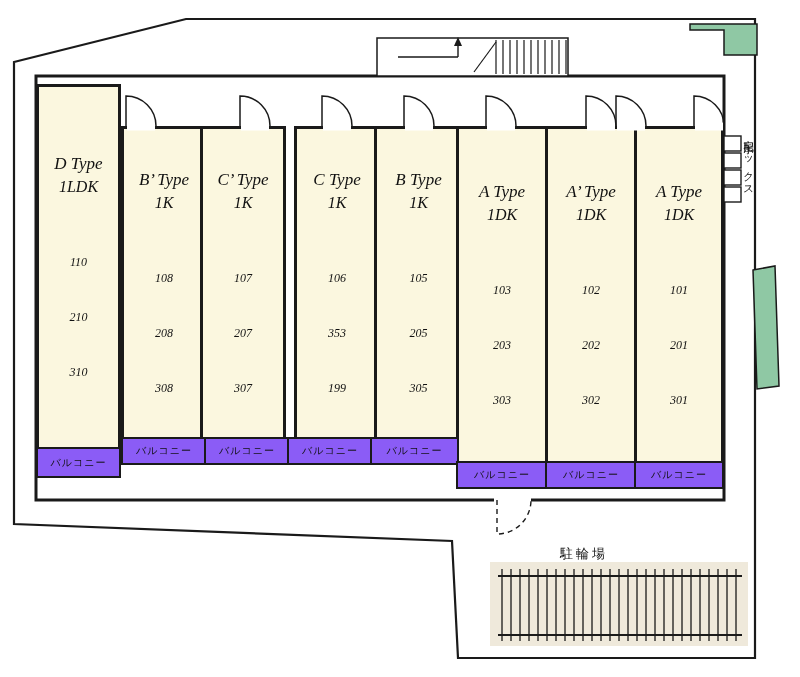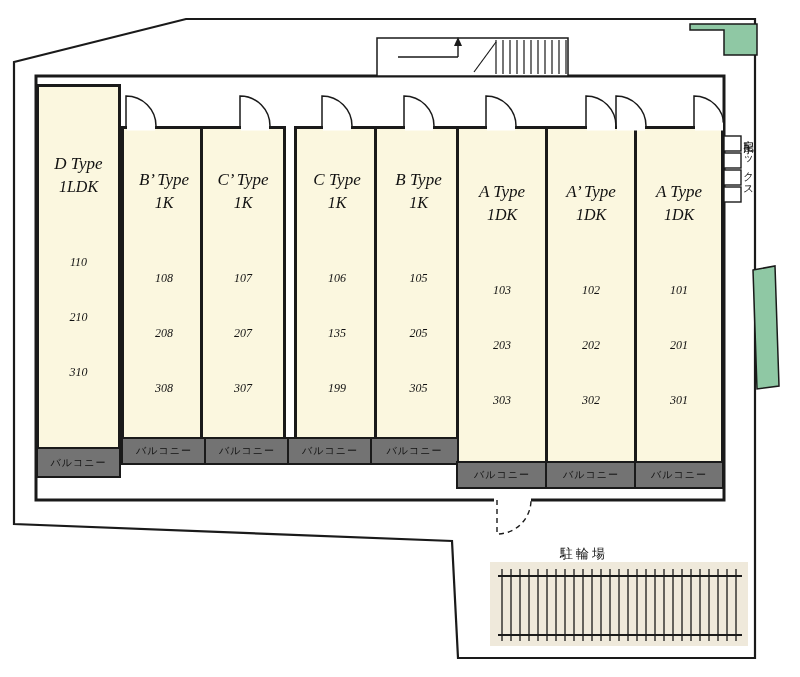--- a/index.html
+++ b/index.html
@@ -6,21 +6,21 @@
   .stage{position:relative;width:800px;height:677px;background:#ffffff;overflow:hidden;
          font-family:"Liberation Sans","DejaVu Sans",sans-serif;color:#111;}
   .overlay{position:absolute;left:0;top:0;width:800px;height:677px;pointer-events:none;}
   .unit{position:absolute;box-sizing:border-box;background:#FBF7DF;border:3px solid #1a1a1a;
         display:flex;flex-direction:column;align-items:center;justify-content:center;
         font-family:"Liberation Serif","DejaVu Serif",serif;font-style:italic;text-align:center;}
   .u-name{font-size:17px;line-height:1.4;}
   .u-plan{font-size:16px;line-height:1.4;}
   .u-gap{height:17px;}
   .u-room{font-size:12px;line-height:1.45;margin-top:38px;}
-  .balcony{position:absolute;box-sizing:border-box;background:#737373;border:2px solid #1a1a1a;
+  .balcony{position:absolute;box-sizing:border-box;background:#8b5cf6;border:2px solid #1a1a1a;
            display:flex;align-items:center;justify-content:center;
            font-size:10px;letter-spacing:1px;}
   .garbage{position:absolute;left:627px;top:30px;width:95px;height:36px;box-sizing:border-box;
            background:#fff;border:2px solid #1a1a1a;display:flex;align-items:center;justify-content:center;
            font-size:13px;letter-spacing:2px;}
   .vlabel{position:absolute;left:742px;top:132px;height:110px;writing-mode:vertical-rl;
           font-size:10.5px;letter-spacing:2px;}
   .bike-label{position:absolute;left:560px;top:545px;width:120px;text-align:left;
               font-size:13px;letter-spacing:3px;}
 </style>
@@ -54,21 +54,21 @@
     <div class="u-room">107</div>
     <div class="u-room">207</div>
     <div class="u-room">307</div>
   </div>
 
   <div class="unit" style="left:294px;top:126px;width:86px;height:314px">
     <div class="u-name">C Type</div>
     <div class="u-plan">1K</div>
     <div class="u-gap"></div>
     <div class="u-room">106</div>
-    <div class="u-room">135</div>
+    <div class="u-room">353</div>
     <div class="u-room">199</div>
   </div>
 
   <div class="unit" style="left:374px;top:126px;width:89px;height:314px">
     <div class="u-name">B Type</div>
     <div class="u-plan">1K</div>
     <div class="u-gap"></div>
     <div class="u-room">105</div>
     <div class="u-room">205</div>
     <div class="u-room">305</div>

